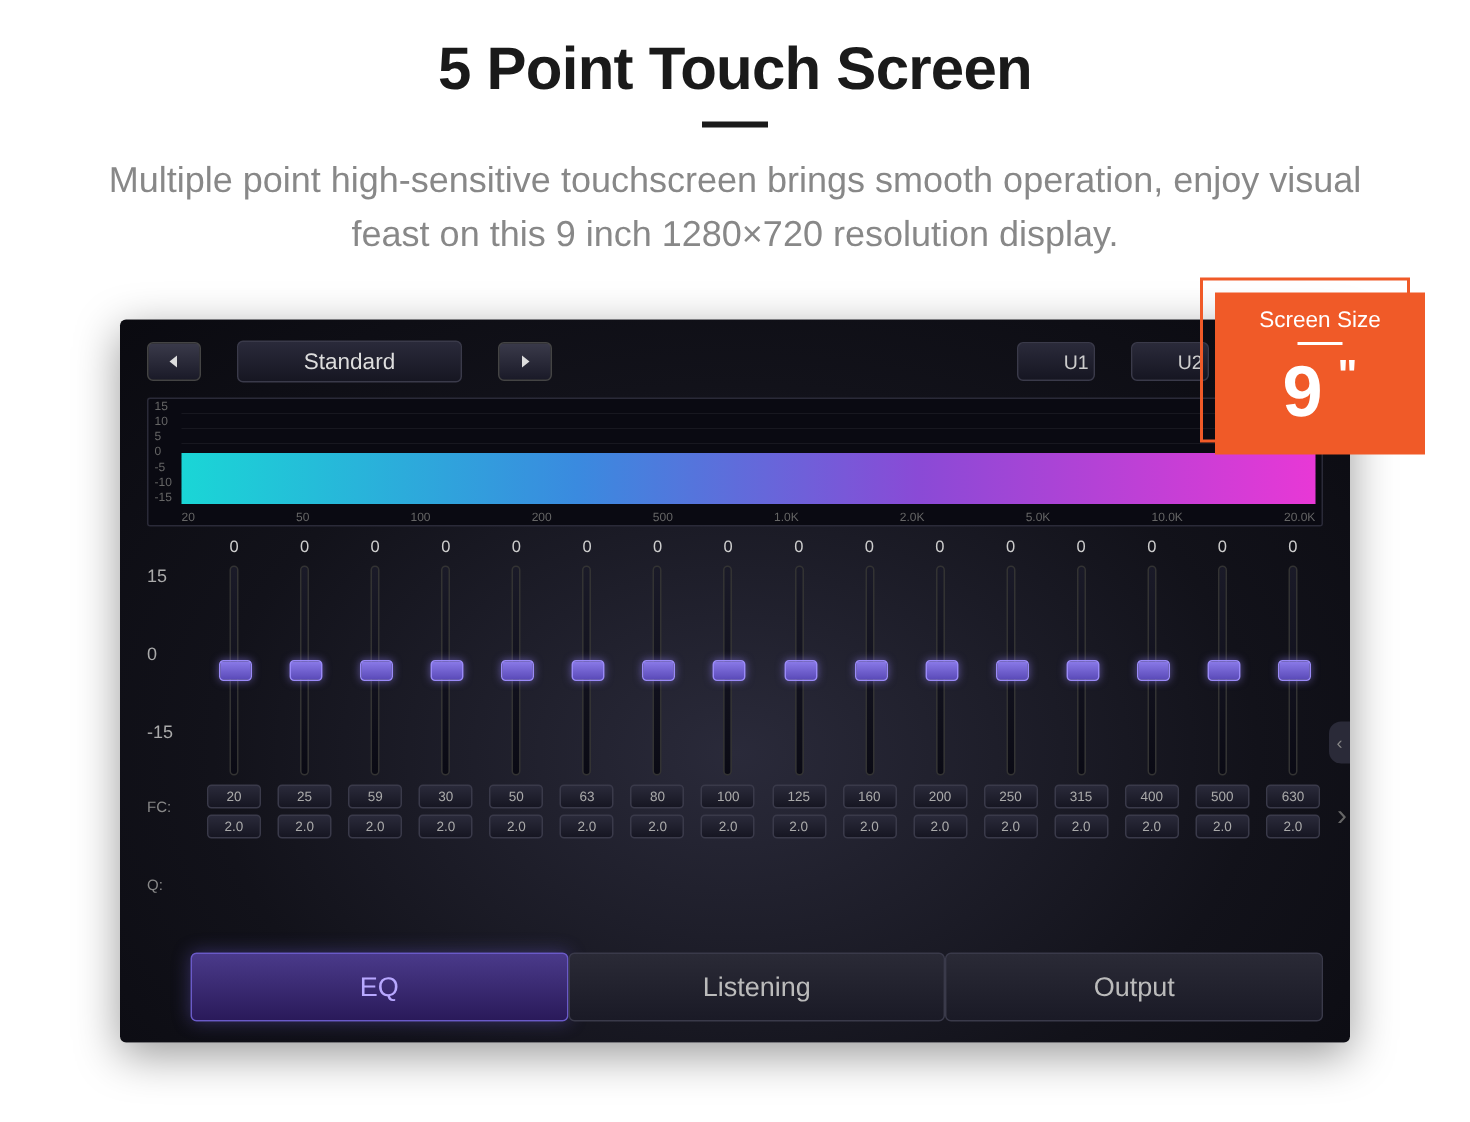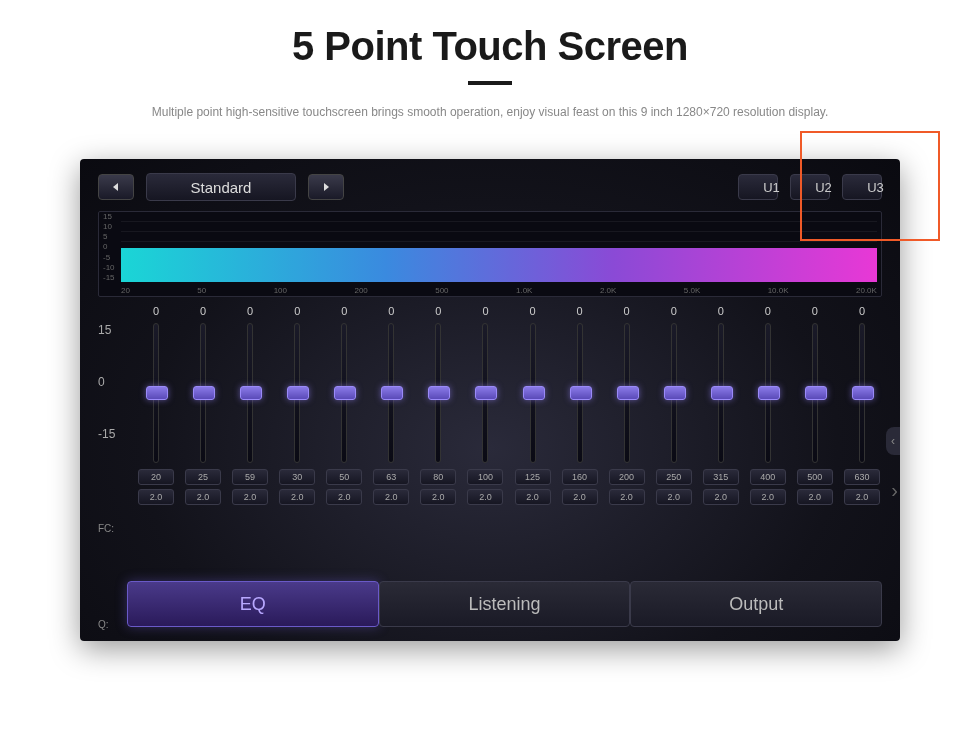--- a/index.html
+++ b/index.html
@@ -20,21 +20,21 @@
   color: #1a1a1a;
   letter-spacing: -0.5px;
 }
 .under {
   width: 44px;
   height: 4px;
   background: #1a1a1a;
   margin: 12px auto 18px;
 }
 .subtitle {
-  font-size: 12px;
+  font-size: 24px;
   color: #888;
   line-height: 1.5;
   max-width: 880px;
   margin: 0 auto;
 }
 .device-wrap {
   position: relative;
   width: 820px;
   margin: 38px auto 0;
 }
@@ -70,21 +70,21 @@
 .badge-label { font-size: 15px; font-weight: 500; }
 .badge-line { width: 30px; height: 2px; background: #fff; margin: 6px auto 4px; }
 .badge-val { font-size: 48px; font-weight: 700; display: inline-block; }
 .badge-unit { font-size: 28px; font-weight: 700; vertical-align: top; margin-left: 10px; }
 
 
 .toprow {
   display: flex;
   align-items: center;
   padding: 14px 18px 10px;
-  gap: 12px;
+  gap: 24px;
 }
 .navbtn {
   width: 36px; height: 26px;
   background: linear-gradient(#3a3a4a,#1a1a28);
   border: 1px solid #444;
   border-radius: 4px;
   color: #ccc;
   display: flex; align-items: center; justify-content: center;
   font-size: 12px;
 }
@@ -92,21 +92,21 @@
   min-width: 150px; height: 28px;
   background: linear-gradient(#2a2a3a,#161622);
   border: 1px solid #3a3a4a;
   border-radius: 4px;
   color: #ddd;
   font-size: 15px;
   display: flex; align-items: center; justify-content: center;
 }
 .spacer { flex: 1; }
 .ubtn {
-  width: 40px; height: 26px;
+  width: 52px; height: 26px;
   background: linear-gradient(#2a2a3a,#161622);
   border: 1px solid #3a3a4a;
   border-radius: 4px;
   color: #ccc; font-size: 13px;
   display: flex; align-items: center; justify-content: center; padding-left: 27px;
 }
 
 
 .spectrum {
   margin: 0 18px;
@@ -141,21 +141,21 @@
   display: flex;
   gap: 8px;
 }
 .axis {
   width: 30px;
   display: flex; flex-direction: column;
   color: #aaa; font-size: 12px;
   padding-top: 18px;
 }
 .axis div { height: 52px; }
-.fclabel, .qlabel { font-size: 10px; color: #888; height: 18px; margin-top: 44px; }
+.fclabel, .qlabel { font-size: 10px; color: #888; height: 18px; }
 .sliders {
   flex: 1;
   display: flex;
   justify-content: space-between;
   position: relative;
 }
 .slider-col {
   width: 40px;
   display: flex; flex-direction: column; align-items: center;
 }
@@ -229,20 +229,27 @@
 <body>
 
 <div class="header">
   <div class="title">5 Point Touch Screen</div>
   <div class="under"></div>
   <div class="subtitle">Multiple point high-sensitive touchscreen brings smooth operation, enjoy visual feast on this 9 inch 1280×720 resolution display.</div>
 </div>
 
 <div class="device-wrap">
   <div class="badge-bg"></div>
+  <div class="badge">
+    <div class="badge-label">Screen Size</div>
+    <div class="badge-line"></div>
+    <div>
+      <span class="badge-val">9</span><span class="badge-unit">"</span>
+    </div>
+  </div>
 
   <div class="device">
 
     <div class="toprow">
       <div class="navbtn">
         <svg width="10" height="10" viewBox="0 0 10 10">
             <path d="M7 1 L2 5 L7 9 Z" fill="#ddd"></path>
           </svg>
       </div>
       <div class="preset-name">Standard</div>

